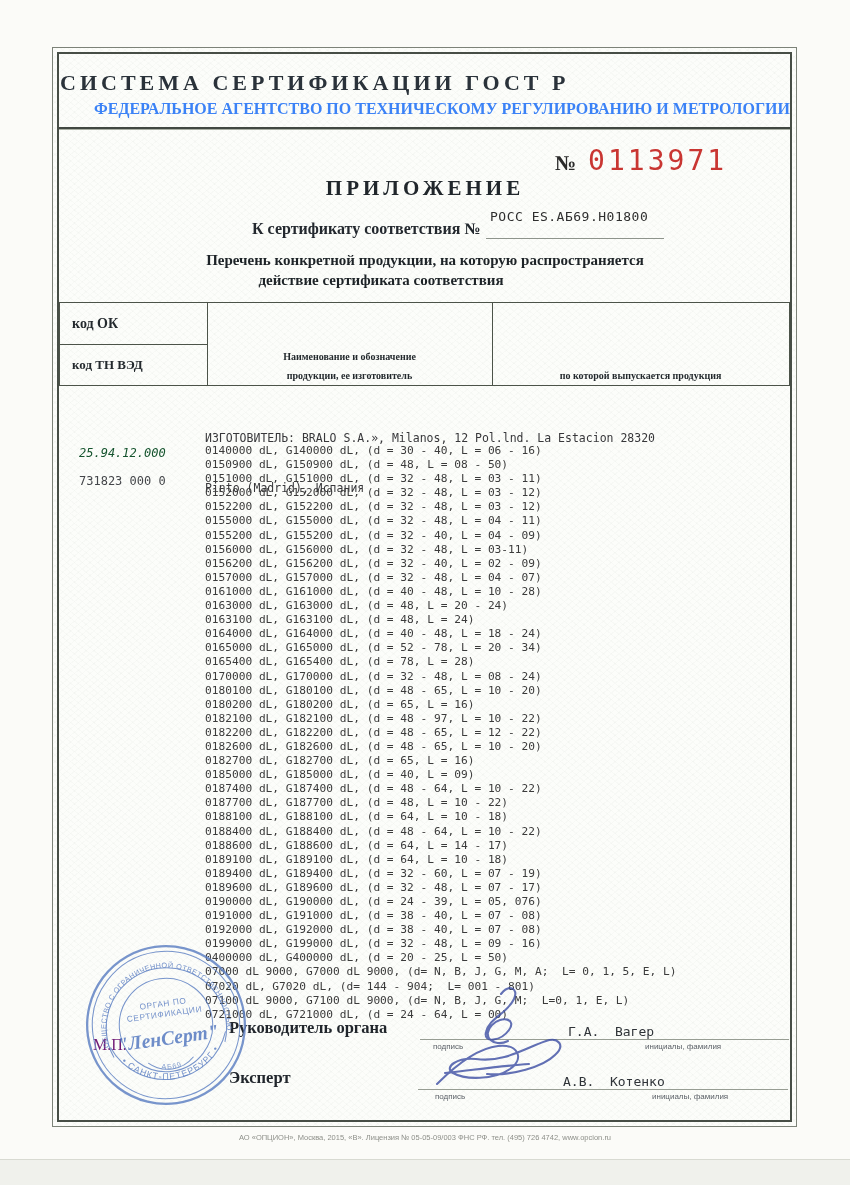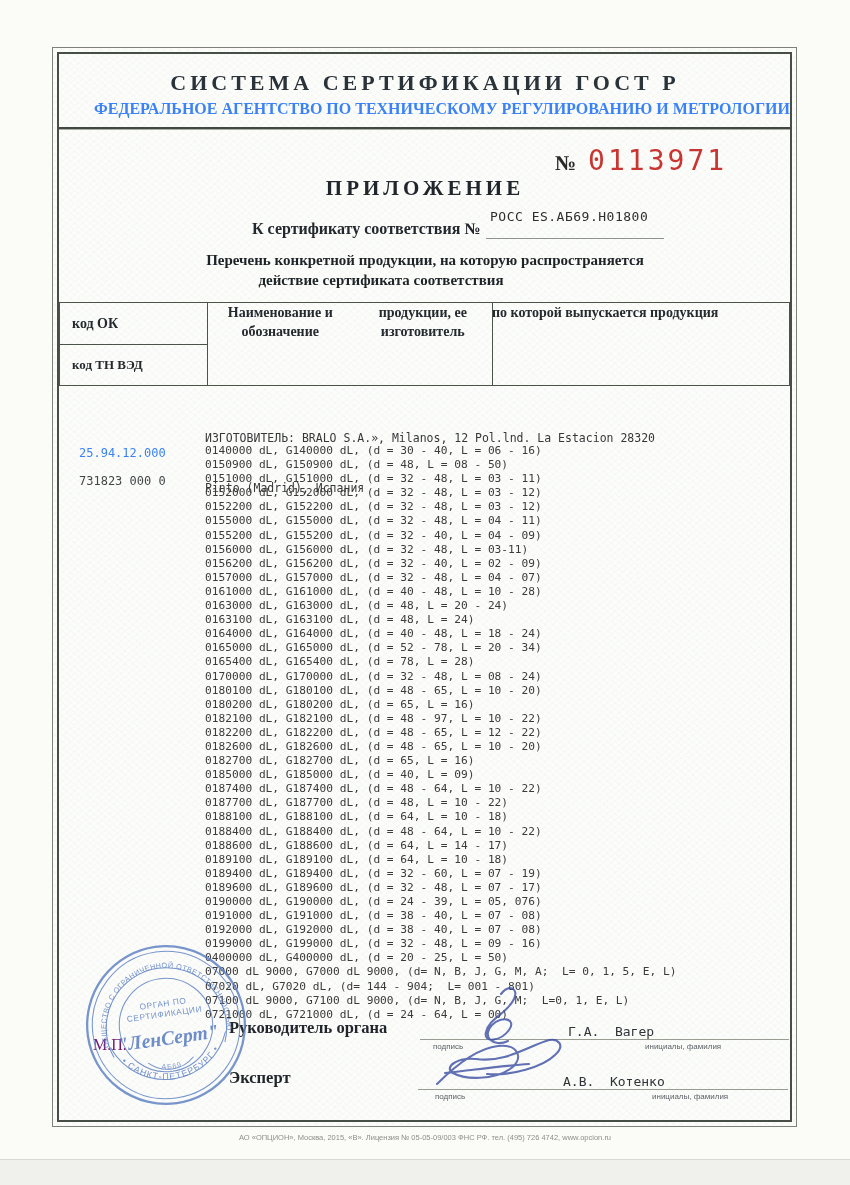--- a/index.html
+++ b/index.html
@@ -17,21 +17,21 @@
     left:52px; top:47px; width:745px; height:1080px;
     border:1px solid #7c8278; padding:4px;
     background:
       repeating-linear-gradient(40deg, rgba(160,172,160,.05) 0 1px, transparent 1px 5px),
       repeating-linear-gradient(-40deg, rgba(160,172,160,.05) 0 1px, transparent 1px 5px),
       #fcfdfa;
   }
   .frame-inner { width:100%; height:100%; border:2px solid #474e46; }
 
   .doc-title {
-    left:60px; width:730px; top:70px; text-align:center;
+    left:60px; width:730px; top:70px; 
     font-size:22px; font-weight:bold; letter-spacing:4px; color:#2a323a;
   }
   .doc-subtitle {
     left:60px; width:730px; top:100px; text-align:right;
     font-size:16px; font-weight:bold; letter-spacing:0px; color:#3b82f6;
   }
   .header-sep {
     left:59px; width:731px; top:127px; height:1px;
     border-top:2px solid #414841; border-bottom:1px solid #a9afa3;
   }
@@ -62,32 +62,32 @@
   .tbl { left:59px; top:302px; width:731px; height:84px; border:1.5px solid #4c5349; }
   .tbl .v1 { position:absolute; left:147px; top:0; bottom:0; border-left:1px solid #4c5349; }
   .tbl .v2 { position:absolute; left:432px; top:0; bottom:0; border-left:1px solid #4c5349; }
   .tbl .c1a { position:absolute; left:0; top:0; width:147px; height:42px;
               border-bottom:1px solid #4c5349; display:flex; align-items:center; padding-left:12px;
               font-size:14px; font-weight:bold; color:#242a2e; }
   .tbl .c1b { position:absolute; left:0; top:42px; width:147px; height:39px;
               display:flex; align-items:center; padding-left:12px;
               font-size:13px; font-weight:bold; color:#242a2e; }
   .tbl .c2, .tbl .c3 {
-      position:absolute; top:0; height:100%; display:flex; flex-direction:row;
-      justify-content:flex-start; text-align:center;
-      font-size:14px; font-weight:bold; color:#242a2e; line-height:19px; }
+      position:absolute; top:0; height:100%; display:flex; flex-direction:column;
+      justify-content:flex-end; text-align:center;
+      font-size:10px; font-weight:bold; color:#242a2e; line-height:19px; }
   .tbl .c2 { left:147px; width:285px; }
   .tbl .c3 { left:432px; width:297px; }
 
   
   .mono { font-family:"DejaVu Sans Mono", monospace; white-space:pre; }
   .manufacturer { left:205px; top:397px; font-size:11.5px; line-height:16.5px; color:#37373a; }
   .product-list { left:205px; top:444px; font-size:11.2px; color:#3b3b3b; }
   .product-list .pline { height:14.1px; line-height:14.1px; }
-  .code-ok   { left:79px; top:446px; font-size:12px; color:#3b82f6; }
+  .code-ok   { left:79px; top:446px; font-size:12px; color:#14532d;font-style:italic; }
   .code-tn   { left:79px; top:474px; font-size:12px; color:#44464a; }
 
   
   .mp { left:93px; top:1036px; font-size:16px; color:#701a75; }
   .role-head   { left:229px; top:1018px; font-size:16.5px; font-weight:bold; color:#21262c; }
   .role-expert { left:229px; top:1068px; font-size:16.5px; font-weight:bold; color:#21262c; }
   .hline { border-bottom:1px solid #979d93; height:0; }
   .sig-caption { font-size:8px; color:#5c6168; font-family:"Liberation Sans", sans-serif; }
   .sig-name { font-family:"DejaVu Sans Mono", monospace; font-size:13px; color:#2f3338; white-space:pre; }
 

